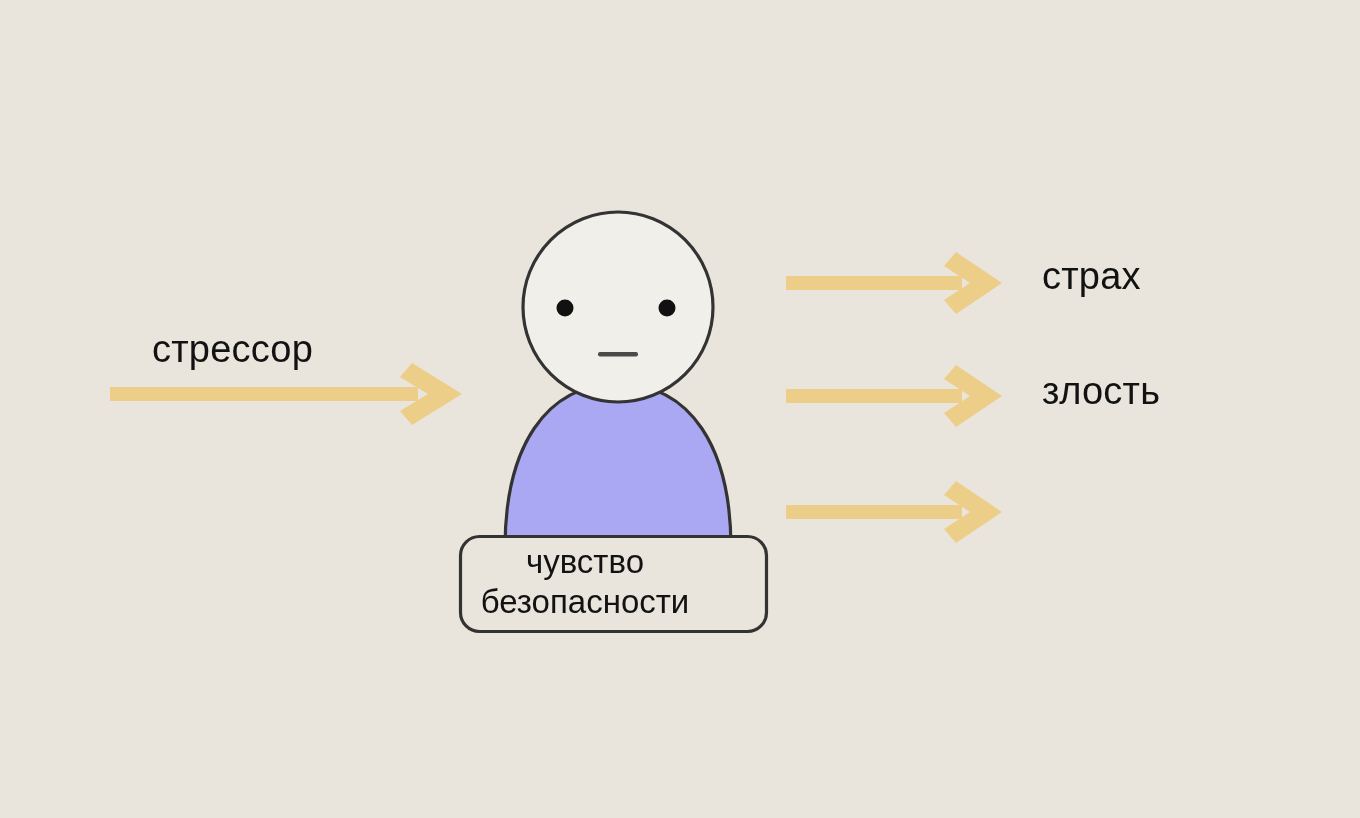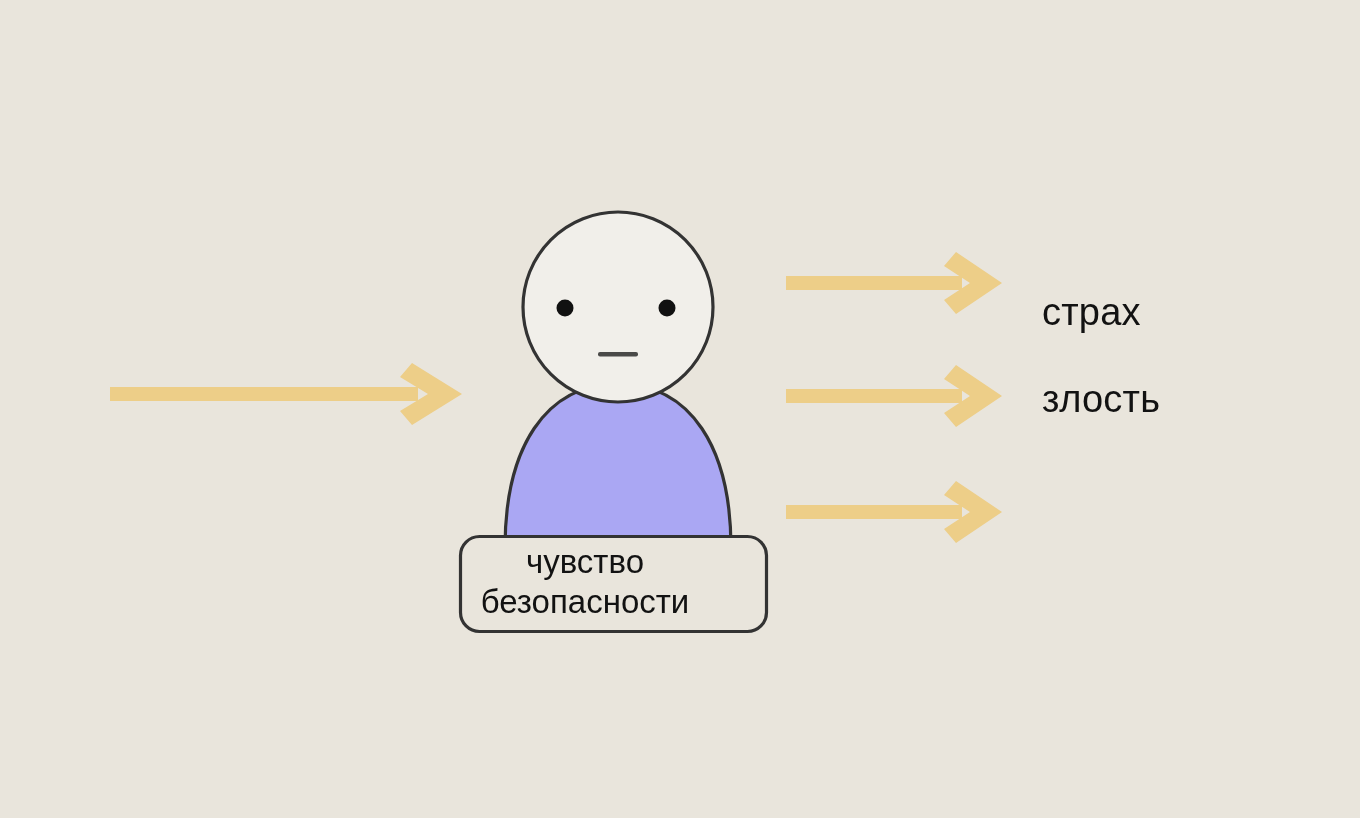--- a/index.html
+++ b/index.html
@@ -35,27 +35,25 @@
   }
   #stressor-label {
     left: 152px;
     top: 328px;
     font-size: 38px;
   }
   #out-label-0 {
     left: 1042px;
     top: 255px;
     font-size: 38px;
-    margin-top: 36px;
   }
   #out-label-1 {
     left: 1042px;
     top: 370px;
     font-size: 38px;
-    margin-top: 8px;
   }
   #out-label-2 {
     left: 1042px;
     top: 483px;
     font-size: 38px;
     line-height: 44px;
     white-space: pre-line;
   }
   #person-label-text {
     position: absolute;
@@ -108,20 +106,21 @@
       <circle cx="565" cy="308" r="8.5" fill="#111111"></circle>
       <circle cx="667" cy="308" r="8.5" fill="#111111"></circle>
       <rect x="598" y="352" width="40" height="4.5" rx="2" fill="#4a4a48"></rect>
     </g>
 
     <g>
       <rect x="460.5" y="536.5" width="306" height="95" rx="19" ry="19" fill="#E9E5DC" stroke="#333333" stroke-width="3.2"></rect>
     </g>
   </svg>
 
+  <div class="txt" id="stressor-label">стрессор</div>
 
   <div class="txt" id="out-label-0">страх</div>
 
   <div class="txt" id="out-label-1">злость</div>
 
 
   <div id="person-label-text">чувство
 безопасности</div>
 
 </div>

